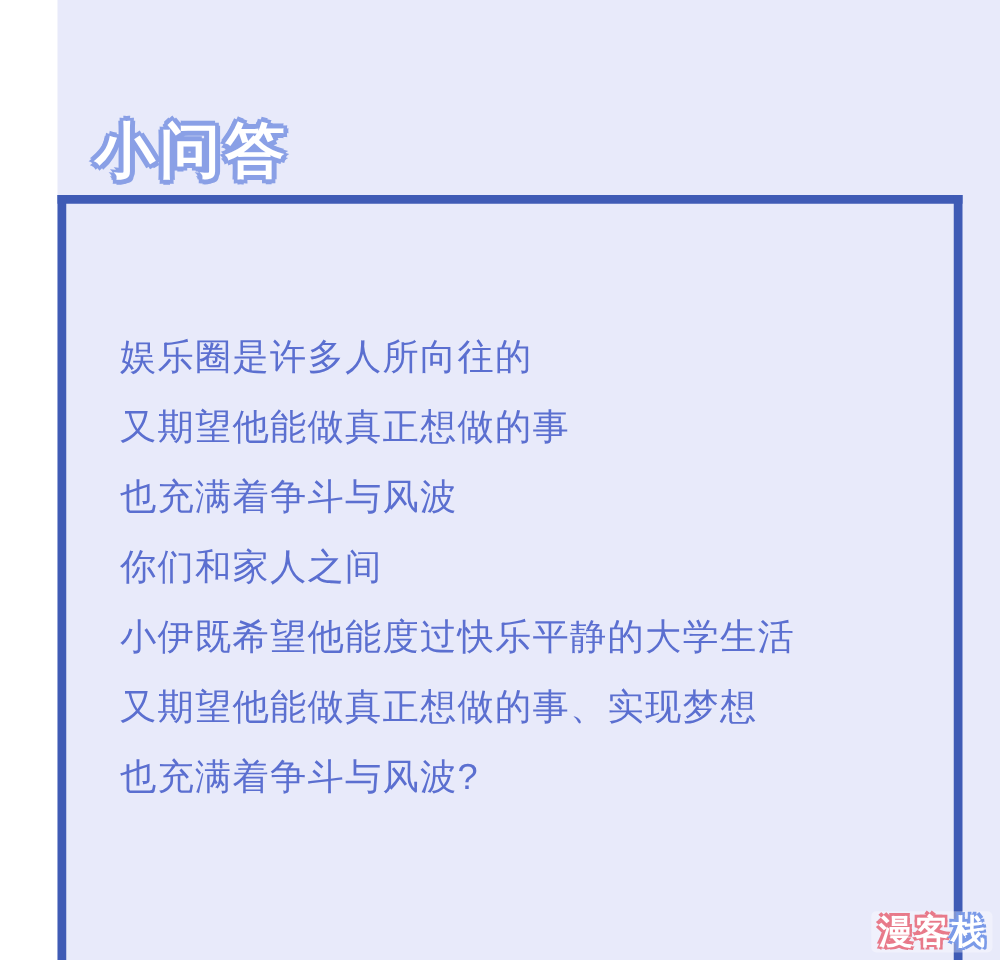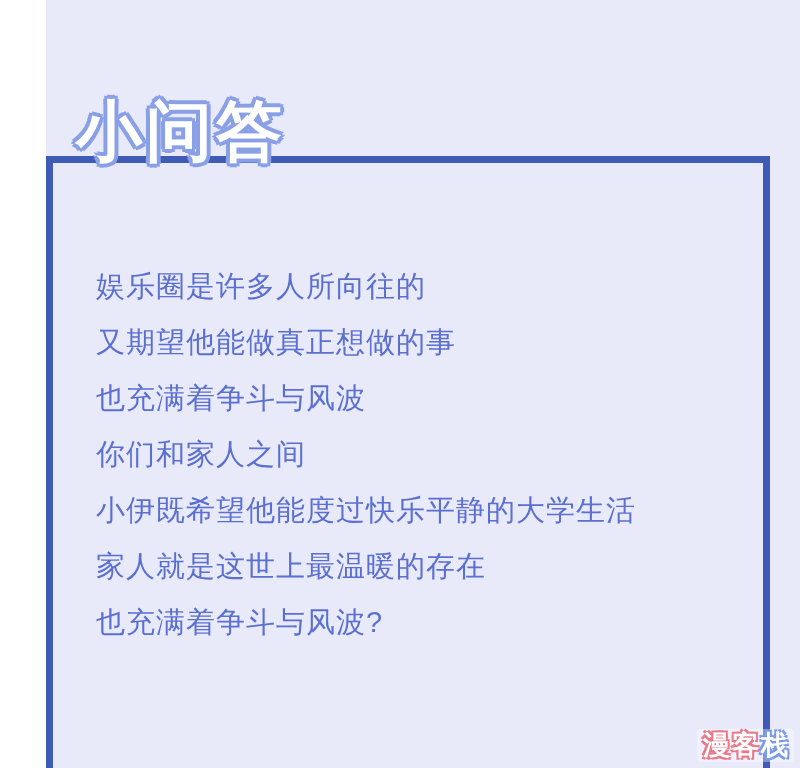--- a/index.html
+++ b/index.html
@@ -51,21 +51,21 @@
     top: 156px;
     width: 7px;
     height: 612px;
     background: #3f5bb5;
   }
   
   .title {
     position: absolute;
     left: 76px;
     top: 98px;
-    font-size: 66px;
+    font-size: 48px;
     font-weight: bold;
     color: #ffffff;
     letter-spacing: 4px;
     line-height: 1;
     text-shadow:
       -3px -3px 0 #8aa0e6,
        3px -3px 0 #8aa0e6,
       -3px  3px 0 #8aa0e6,
        3px  3px 0 #8aa0e6,
       -4px  0   0 #8aa0e6,
@@ -133,21 +133,21 @@
   <div class="frame-right"></div>
 
   <div class="title">小问答</div>
 
   <div class="body-text">
     <div class="body-line">娱乐圈是许多人所向往的</div>
     <div class="body-line">又期望他能做真正想做的事</div>
     <div class="body-line">也充满着争斗与风波</div>
     <div class="body-line">你们和家人之间</div>
     <div class="body-line">小伊既希望他能度过快乐平静的大学生活</div>
-    <div class="body-line">家人就是这世上最温暖的存在</div>
+    <div class="body-line">又期望他能做真正想做的事、实现梦想</div>
     <div class="body-line">也充满着争斗与风波?</div>
   </div>
 
   <div class="watermark">
     <span class="wm-char">漫</span>
     <span class="wm-char">客</span>
     <span class="wm-char k">栈</span>
   </div>
 
 </div>

